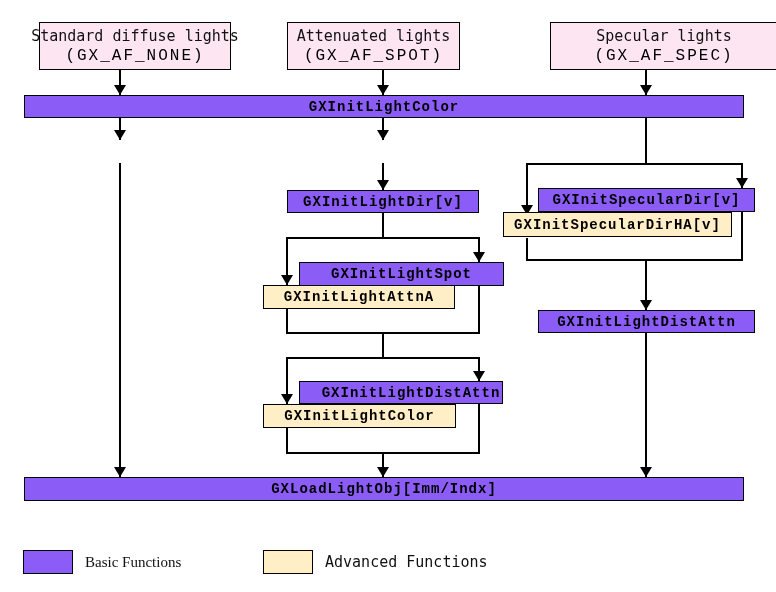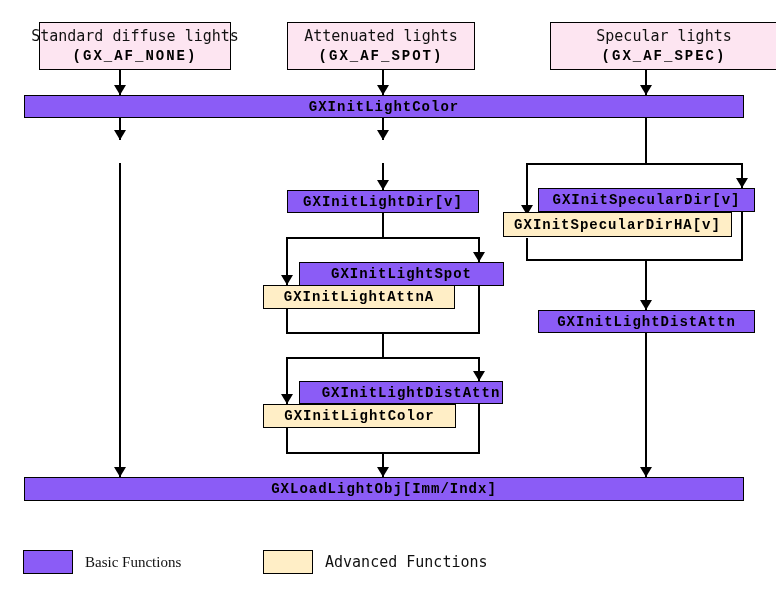--- a/index.html
+++ b/index.html
@@ -33,22 +33,22 @@
     line-height:20px;
   }
   .light .lt-name{
     font-family:"DejaVu Sans Mono", monospace;
     font-size:15px;
     letter-spacing:0px;
     color:#111111;
   }
   .light .lt-code{
     font-family:"Liberation Mono", monospace;
-    font-weight:bold;
-    font-size:14px;
+    font-weight:normal;
+    font-size:16px;
     letter-spacing:2px;
   }
   .vline{position:absolute;width:2px;background:#000000;}
   .hline{position:absolute;height:2px;background:#000000;}
   .arr{
     position:absolute;width:0;height:0;
     border-left:6px solid transparent;
     border-right:6px solid transparent;
     border-top:10px solid #000000;
   }
@@ -70,21 +70,21 @@
 </style>
 </head>
 <body>
 
 <div id="canvas">
 
   <div class="node light" style="left:39px;top:22px;width:192px;height:48px;">
     <span class="lt-name">Standard diffuse lights</span>
     <span class="lt-code">(GX_AF_NONE)</span>
   </div>
-  <div class="node light" style="left:287px;top:22px;width:188px;height:48px;">
+  <div class="node light" style="left:287px;top:22px;width:173px;height:48px;">
     <span class="lt-name">Attenuated lights</span>
     <span class="lt-code">(GX_AF_SPOT)</span>
   </div>
   <div class="node light" style="left:550px;top:22px;width:228px;height:48px;">
     <span class="lt-name">Specular lights</span>
     <span class="lt-code">(GX_AF_SPEC)</span>
   </div>
 
   <div class="vline" style="left:119px;top:70px;height:25px;"></div>
   <div class="arr" style="left:114px;top:85px;"></div>

